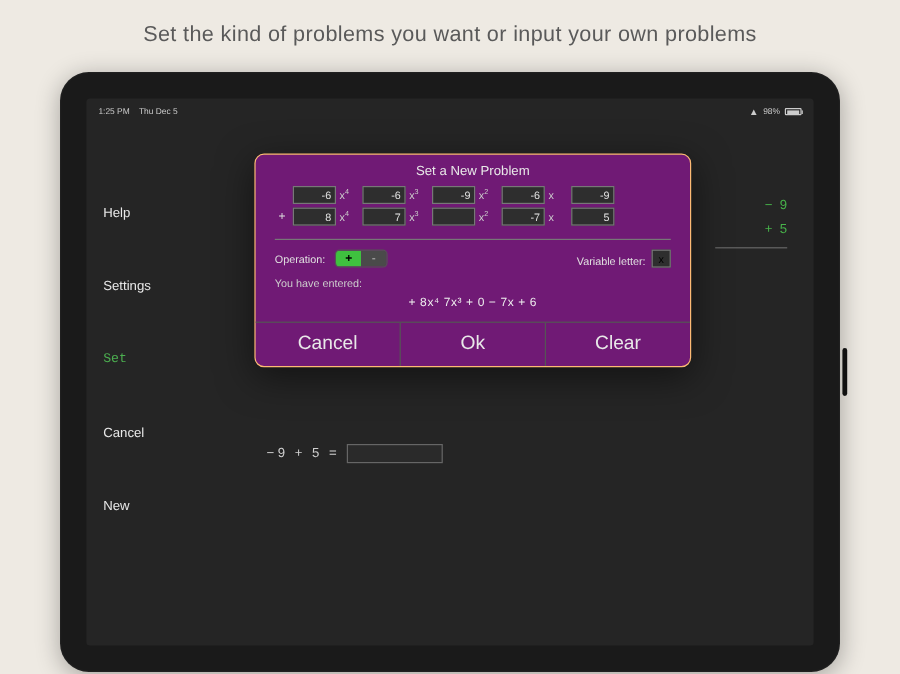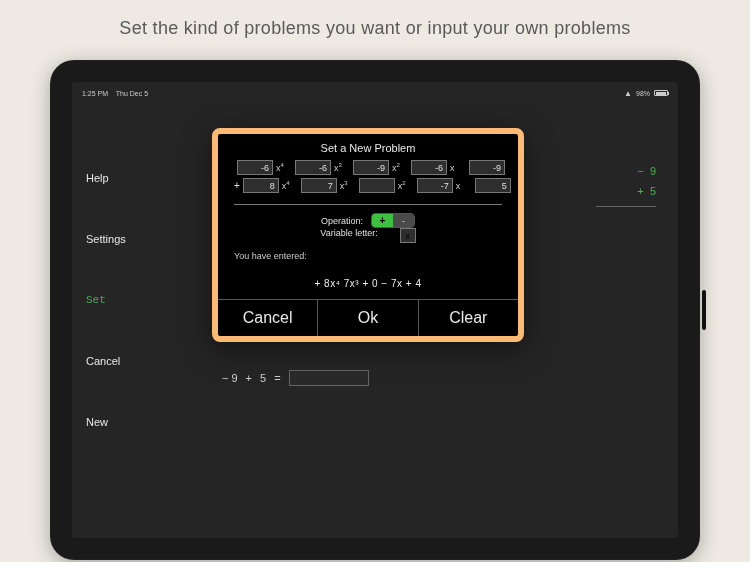--- a/index.html
+++ b/index.html
@@ -101,23 +101,23 @@
     width: 80px;
     height: 16px;
     border: 1px solid #666;
     background: #2a2a2a;
   }
 
   .dialog {
     position: absolute;
     left: 140px;
     top: 46px;
-    width: 312px;
-    background: #000000;
-    border: 6px solid #fdba74;
+    width: 364px;
+    background: #701a75;
+    border: 1px solid #fdba74;
     border-radius: 8px;
     box-shadow: 0 8px 30px rgba(0,0,0,0.5);
     color: #e0e0e0;
     font-size: 10px;
     font-weight: 300;
   }
   .dialog-title {
     text-align: center;
     padding: 8px 0 6px;
     font-size: 11px;
@@ -148,42 +148,41 @@
   .term-label { font-size: 9px; color:#ccc; margin-right: 4px; min-width:12px; }
   .term-label sup { font-size: 6px; }
   .hr { border-top: 1px solid #777; margin: 2px 16px 8px; }
 
   .op-row {
     display: flex;
     align-items: center;
     justify-content: space-between;
     padding: 0 16px 8px;
     font-size: 9px;
-    flex-direction: column;
   }
   .op-left { display:flex; align-items:center; gap:8px; }
   .toggle {
     display: flex;
     width: 44px;
     height: 15px;
     border-radius: 4px;
     overflow: hidden;
     border: 1px solid #555;
   }
   .toggle .half { flex:1; display:flex; align-items:center; justify-content:center; font-size:10px; cursor:pointer; }
   .toggle .on { background:#3fc13f; color:#000; font-weight:bold; }
   .toggle .off { background:#4a4a4a; color:#bbb; }
-  .varletter { display:flex; align-items:flex-start; gap:22px; }
+  .varletter { display:flex; align-items:flex-end; gap:5px; }
   .varbox { width:16px; height:15px; border:1px solid #777; background:#2e2e2e; text-align:center; font-size:9px; }
 
   .entered {
     padding: 0 16px 8px;
     font-size: 9px;
   }
-  .entered-label { color:#ccc; margin-bottom:15px; }
+  .entered-label { color:#ccc; margin-bottom:4px; }
   .poly-line { text-align: center; font-size: 10px; letter-spacing: 0.5px; color:#eee; padding: 2px 0; }
 
   .dialog-buttons {
     display: flex;
     border-top: 1px solid #555;
   }
   .dialog-buttons .btn {
     flex: 1;
     text-align: center;
     padding: 9px 0;
@@ -291,21 +290,21 @@
           </div>
         </div>
         <div class="varletter">
           <span>Variable letter:</span>
           <input class="varbox" value="x" style="">
         </div>
       </div>
 
       <div class="entered">
         <div class="entered-label">You have entered:</div>
-        <div class="poly-line">+      8x⁴     7x³  +  0   −  7x  +  4</div>
+        <div class="poly-line">+      8x⁴     7x³  +  0   −  7x  +  6</div>
       </div>
 
       <div class="dialog-buttons">
         <div class="btn">Cancel</div>
         <div class="btn">Ok</div>
         <div class="btn">Clear</div>
       </div>
     </div>
 
   </div>

